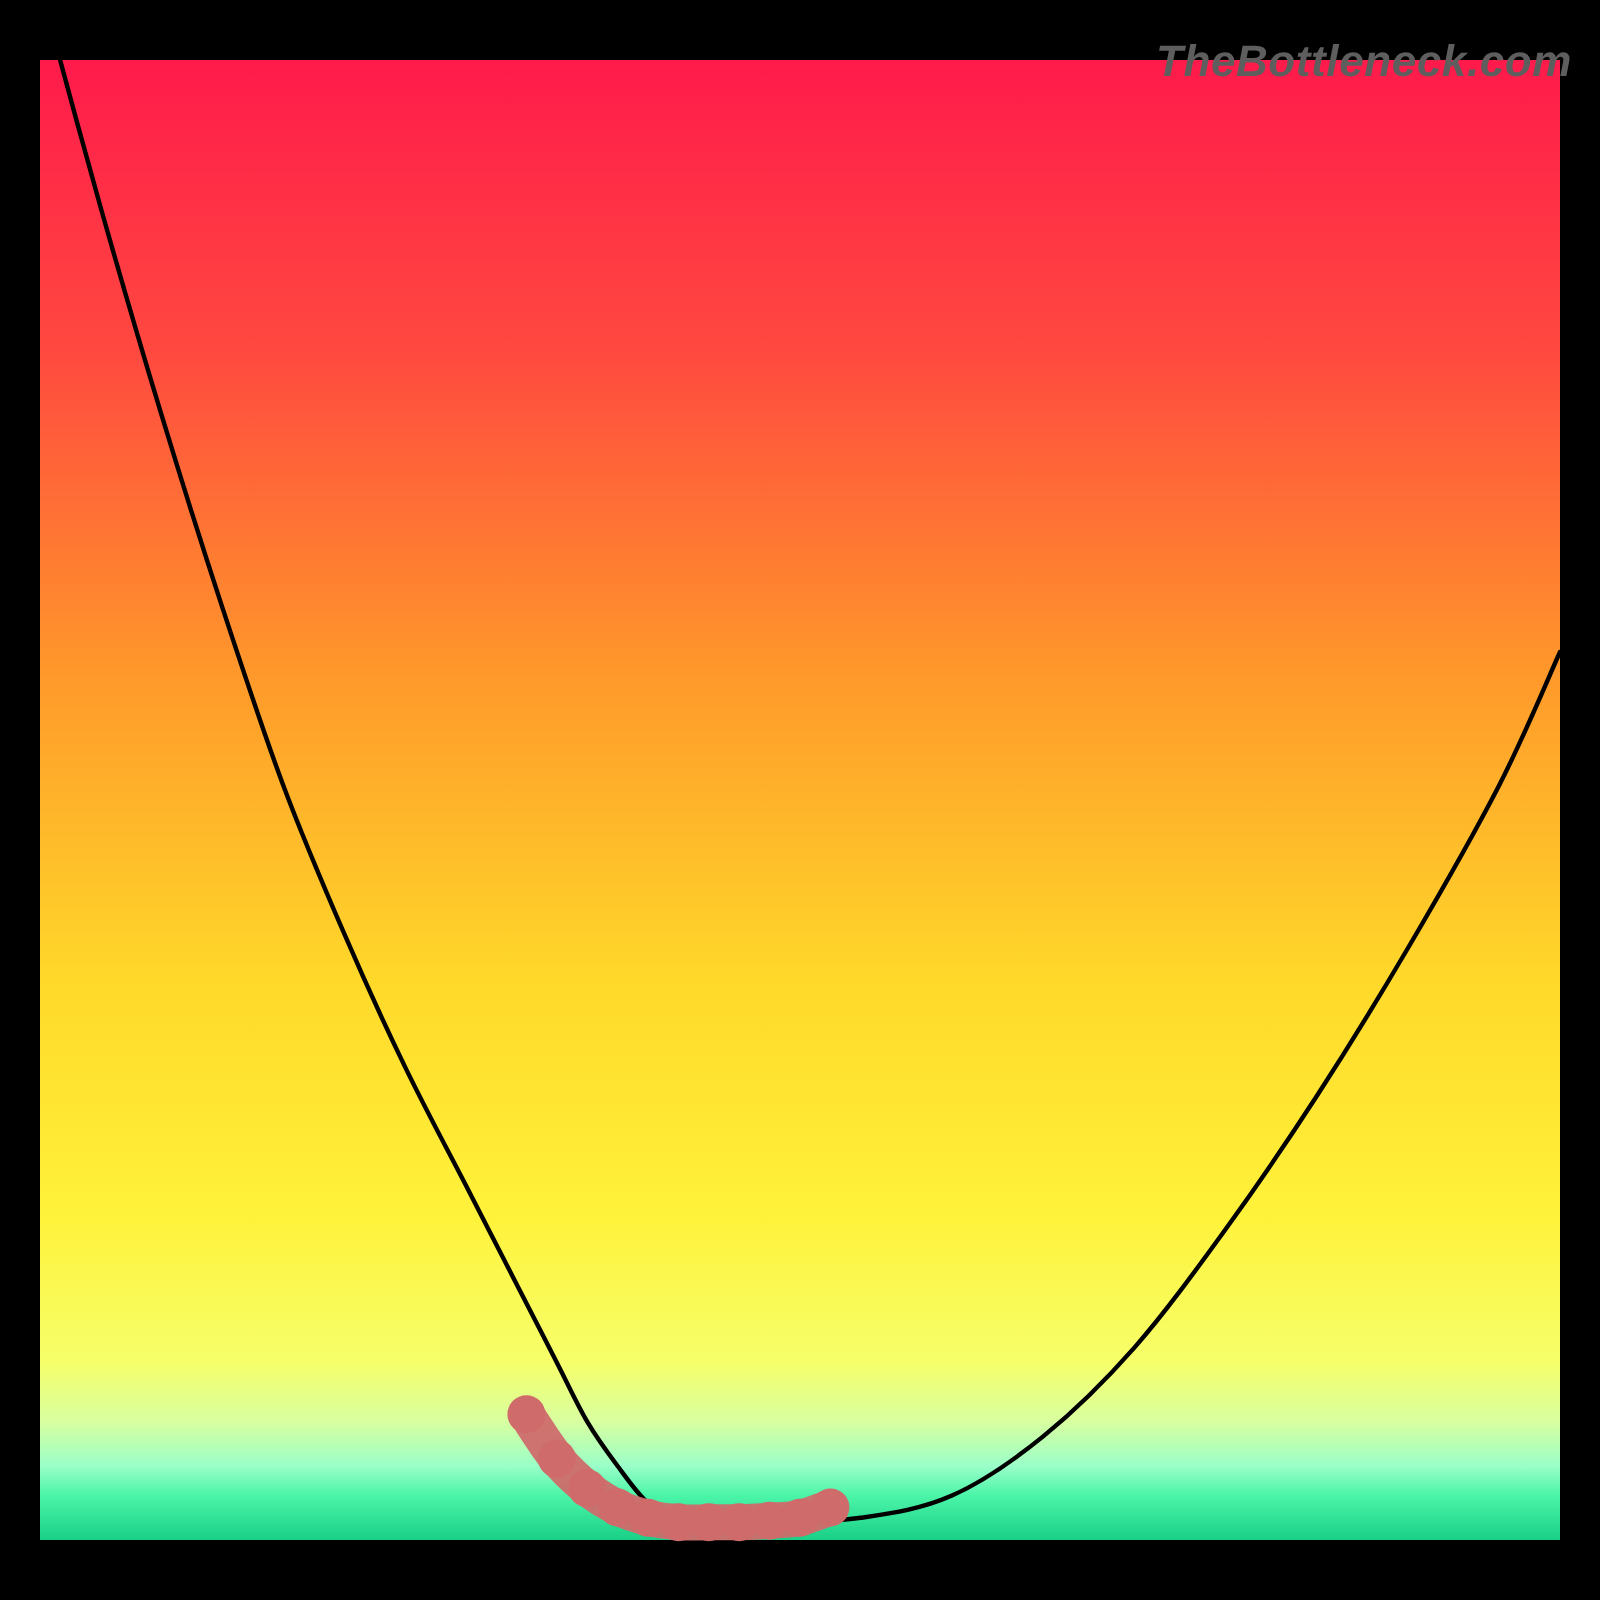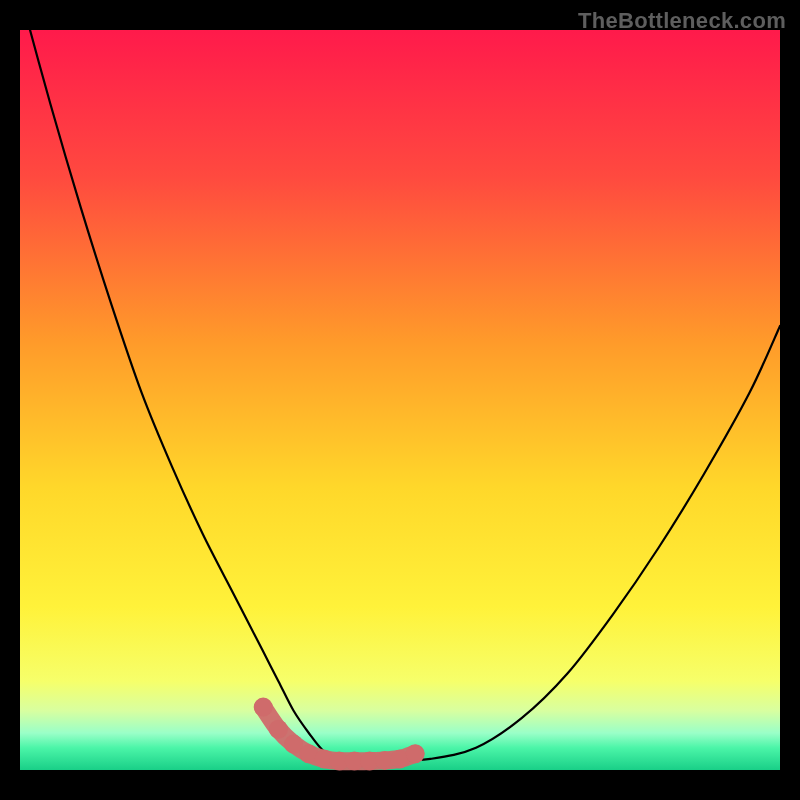--- a/index.html
+++ b/index.html
@@ -12,27 +12,28 @@
     font-family: Arial, Helvetica, sans-serif;
   }
   .stage {
     position: relative;
     width: 800px;
     height: 800px;
     background: #000;
   }
   .watermark {
     position: absolute;
-    top: 8px;
+    top: 18px;
     right: 14px;
     color: #5e5e5e;
     font-size: 22px;
     font-weight: 600;
     letter-spacing: 0.3px;
     z-index: 10;
+    font-style: italic;
   }
   svg {
     position: absolute;
     top: 0;
     left: 0;
   }
 </style>
 </head>
 <body>
 

